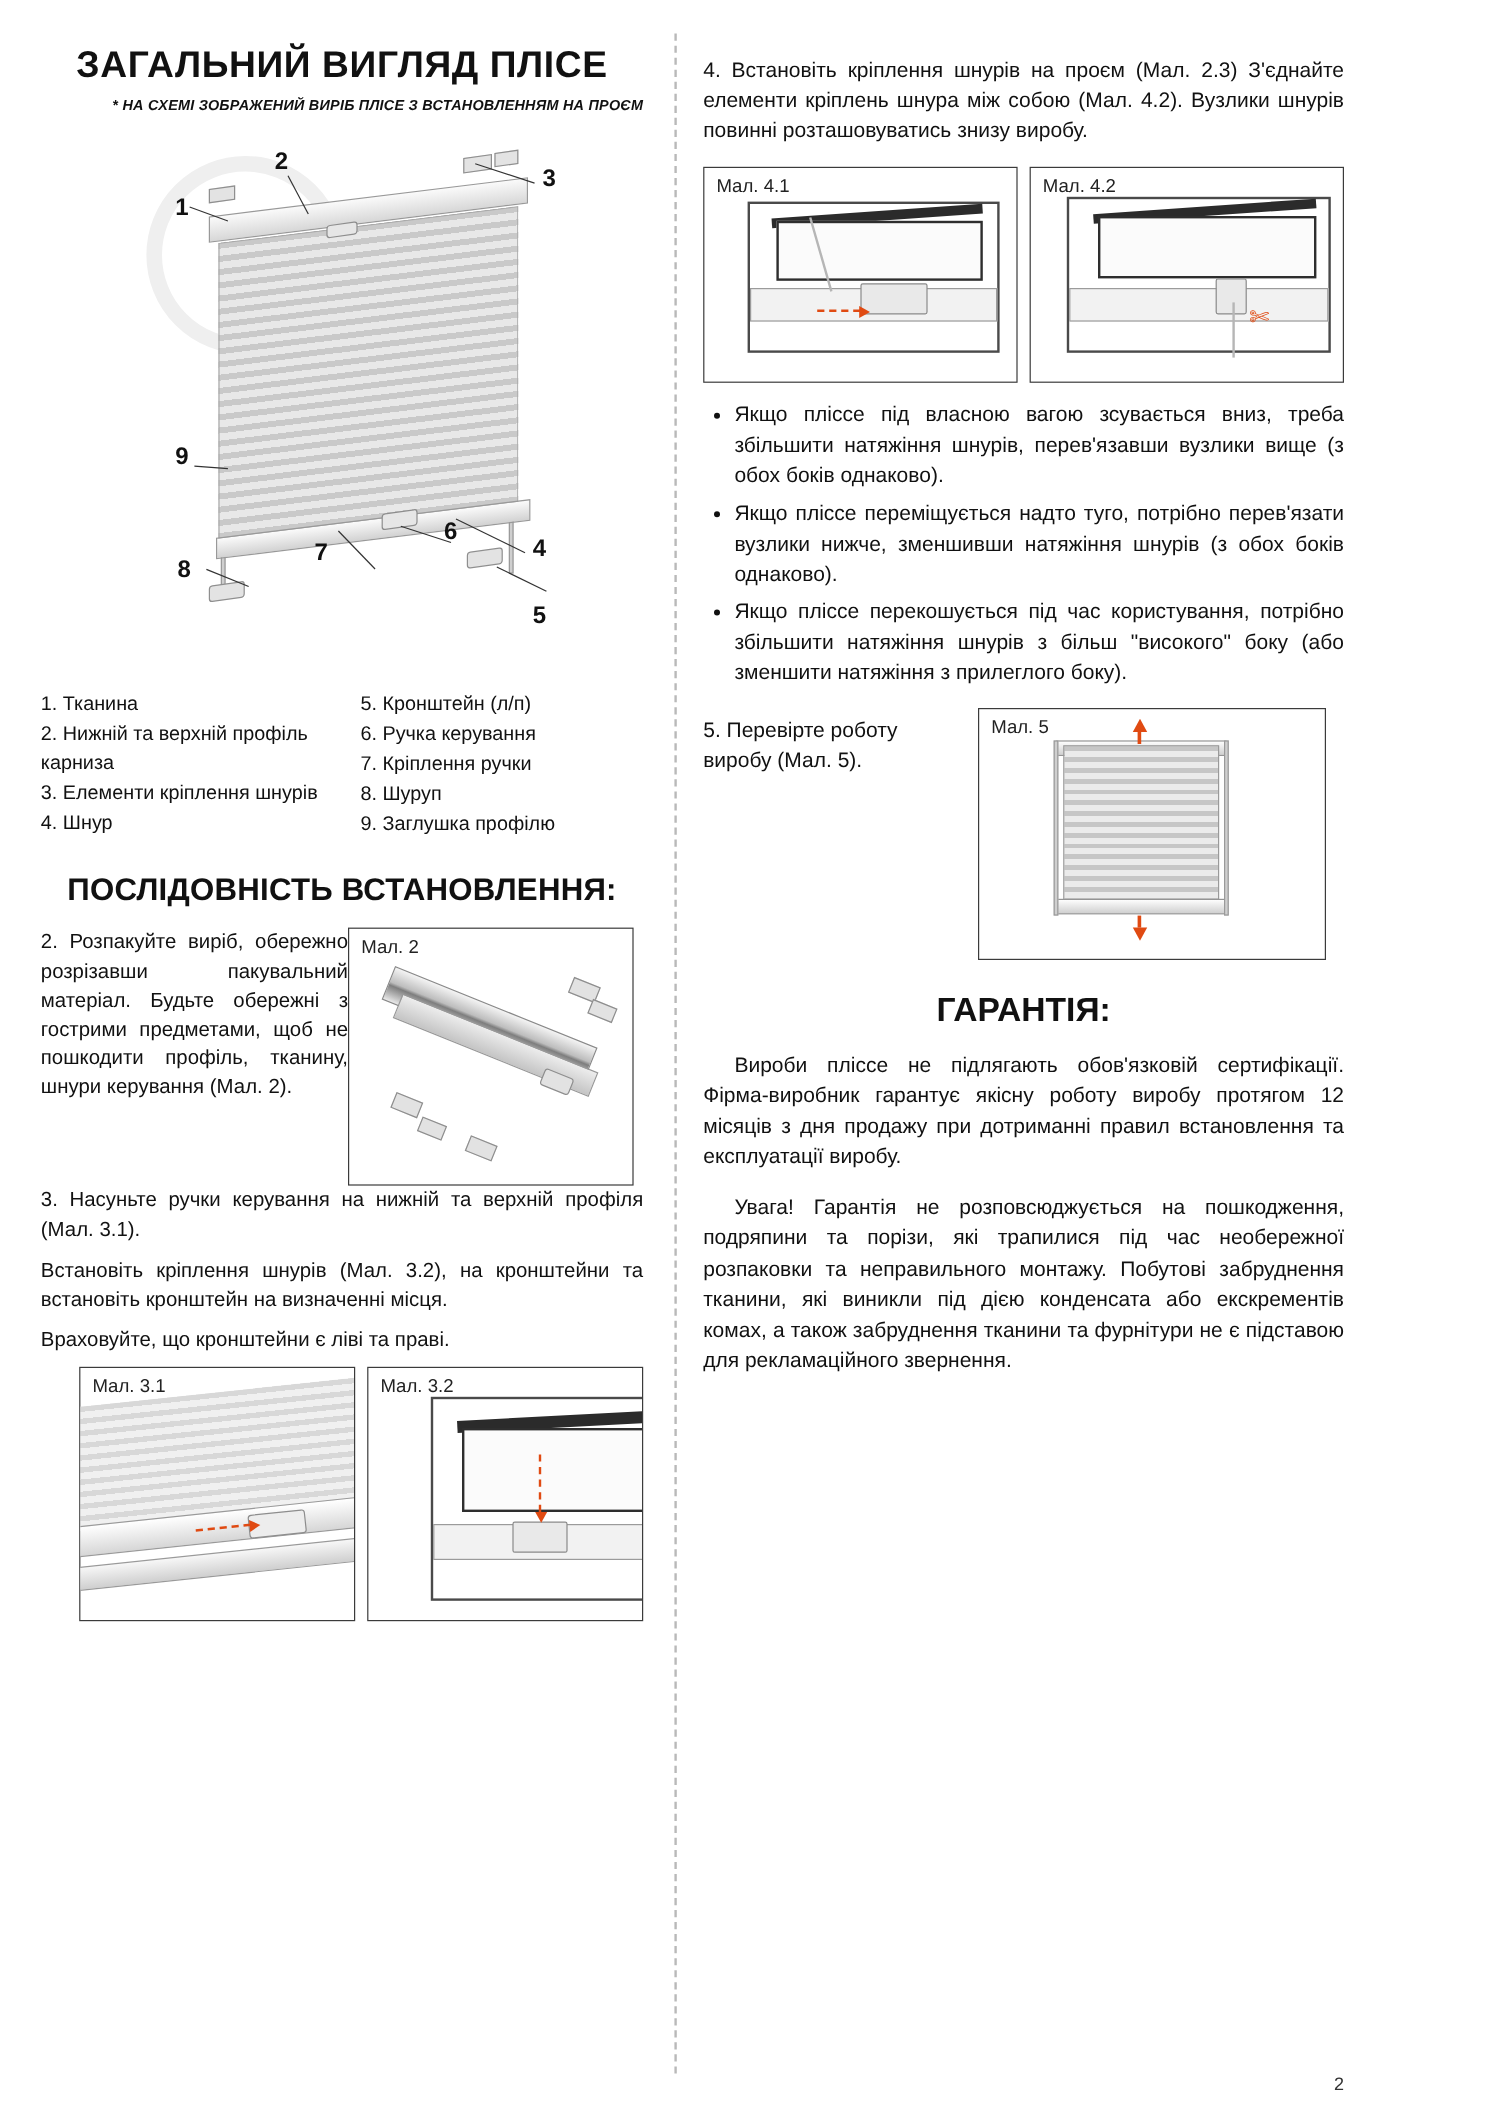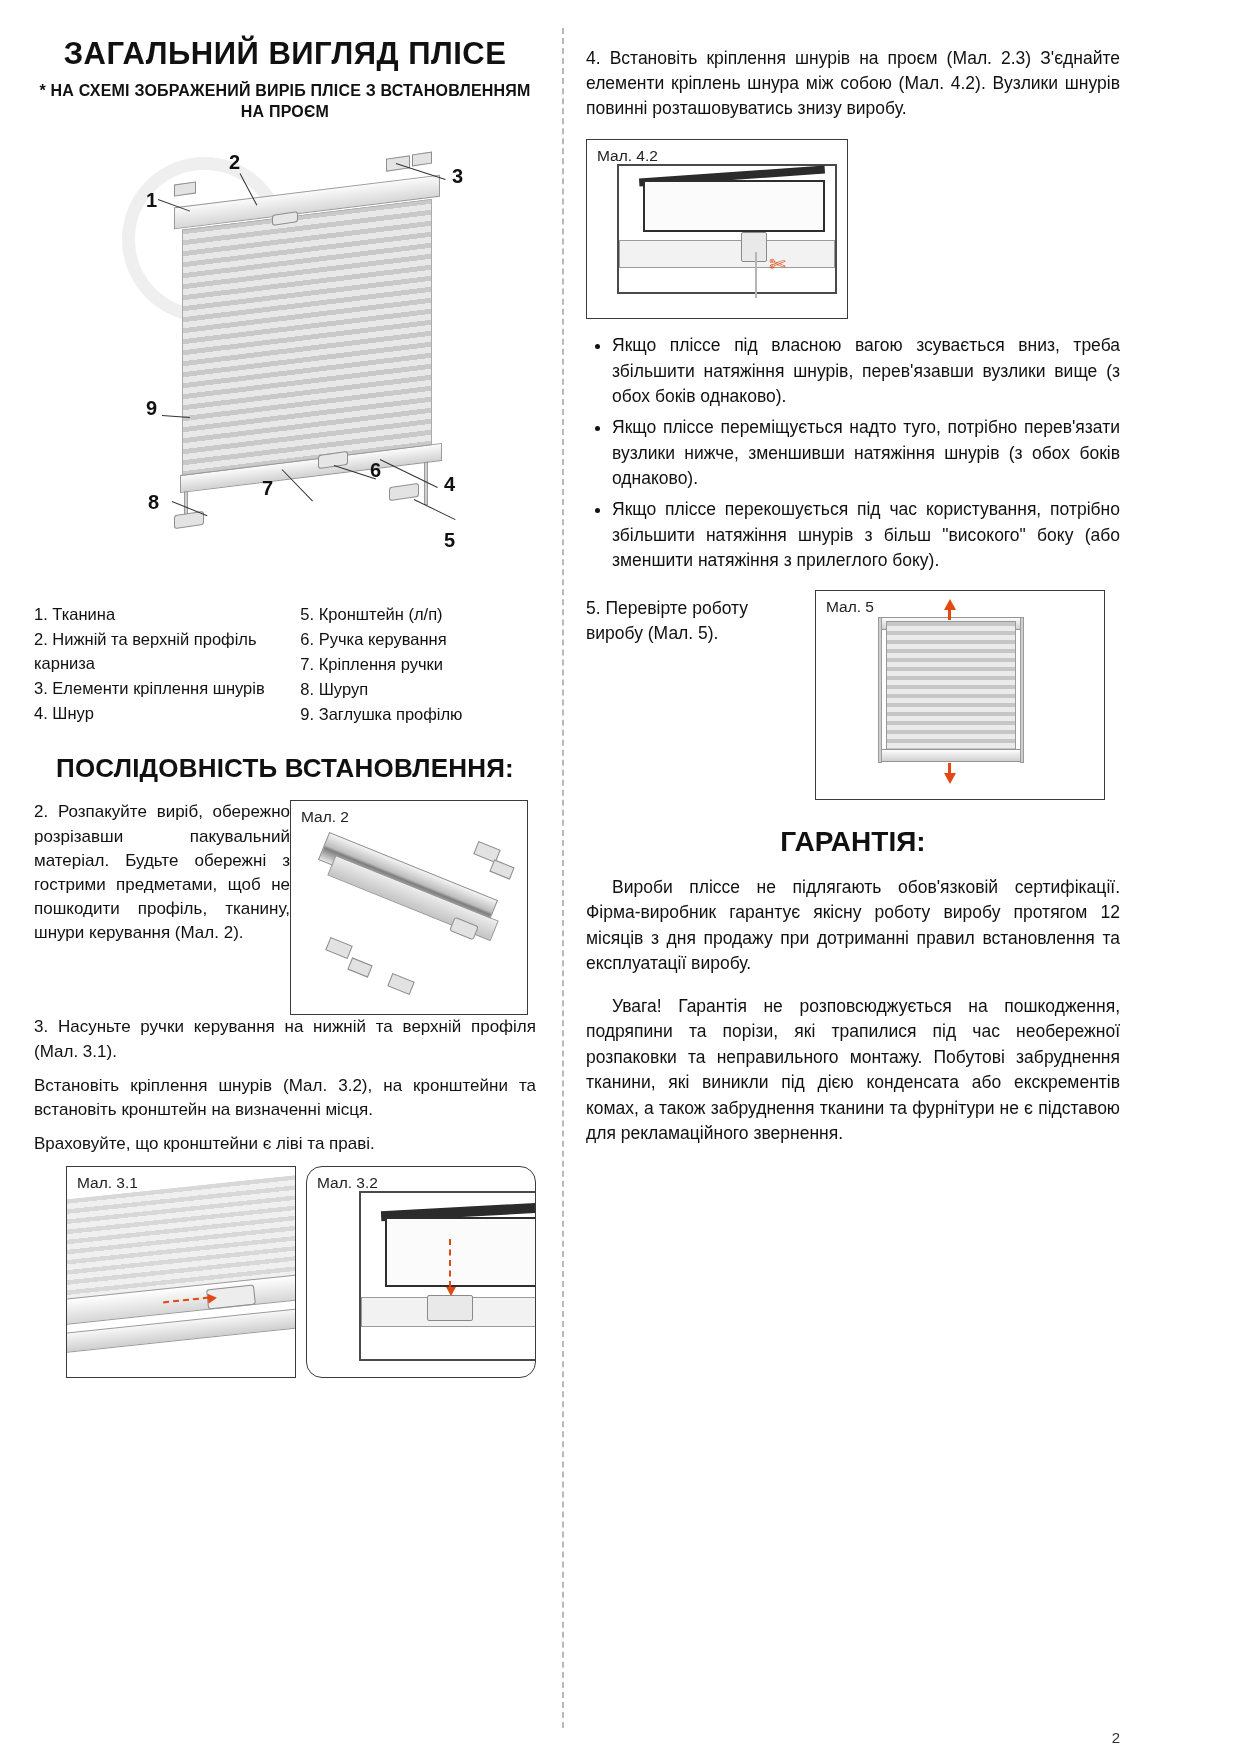--- a/index.html
+++ b/index.html
@@ -29,22 +29,22 @@
     margin: 0 22px 0 8px;
     height: 1700px;
   }
   .col-right { width: 545px; }
 
   h1.section-title {
     font-size: 31px; font-weight: bold; text-align: center;
     letter-spacing: 0.5px; margin: 8px 0 0 0; line-height: 1.15;
   }
   .subtitle {
-    text-align: center; font-size: 16px; font-weight: bold;
-    margin-top: 8px; line-height: 1.35; letter-spacing: .2px;
+    text-align: right; font-size: 12px; font-weight: bold;
+    margin-top: 8px; line-height: 1.35; letter-spacing: .2px; font-style: italic;
   }
 
   
   .diagram-main {
     position: relative;
     height: 470px;
     margin-top: 6px;
   }
   .watermark {
     position: absolute; left: 88px; top: 28px;
@@ -162,21 +162,21 @@
     border: 1px solid #999;
     transform: rotate(22deg);
   }
   .f2-part {
     position: absolute; background: #e2e2e2; border: 1px solid #8e8e8e;
   }
 
   
   .fig-row { display: flex; gap: 10px; margin-top: 10px; padding-left: 32px; }
   .fig31 { width: 252px; height: 212px; }
-  .fig32 { width: 252px; height: 212px; border-radius: 16px; }
+  .fig32 { width: 252px; height: 212px; }
   .f31-fabric {
     position: absolute; left: 0; top: 26px; width: 100%; height: 92px;
     background: repeating-linear-gradient(to bottom,#d8d8d8 0 4px,#f0f0f0 4px 9px);
     transform: rotate(-6deg) scale(1.12);
   }
   .f31-rail {
     position: absolute; left: -10px; top: 118px; width: 280px; height: 26px;
     background: linear-gradient(to bottom,#ffffff,#d6d6d6);
     border-top: 1px solid #9a9a9a; border-bottom: 1px solid #9a9a9a;
     transform: rotate(-6deg);
@@ -386,20 +386,30 @@
     </div>
   </div>
 
   <div class="divider"></div>
 
   <div class="col col-right">
 
     <p class="r-intro">4. Встановіть кріплення шнурів на проєм (Мал. 2.3) З'єднайте елементи кріплень шнура між собою (Мал. 4.2). Вузлики шнурів повинні розташовуватись знизу виробу.</p>
 
     <div class="fig-row-4">
+      <div class="fig fig41">
+        <span class="fig-label">Мал. 4.1</span>
+        <div class="win-outer" style="left:36px; top:28px; width:210px; height:126px;"></div>
+        <div class="win-dark" style="left:56px; top:36px; width:176px; height:8px; transform:rotate(-4deg);"></div>
+        <div class="win-glass" style="left:60px; top:44px; width:172px; height:50px;"></div>
+        <div class="win-sill" style="left:38px; top:100px; width:206px; height:28px;"></div>
+        <div class="mount-plate" style="left:130px; top:96px; width:56px; height:26px;"></div>
+        <div class="cord" style="left:96px; top:40px; height:64px; transform:rotate(-16deg);"></div>
+        <div class="arrow-dash" style="left:94px; top:118px; width:36px;"></div>
+      </div>
       <div class="fig fig42">
         <span class="fig-label">Мал. 4.2</span>
         <div class="win-outer" style="left:30px; top:24px; width:220px; height:130px;"></div>
         <div class="win-dark" style="left:52px; top:32px; width:186px; height:8px; transform:rotate(-4deg);"></div>
         <div class="win-glass" style="left:56px; top:40px; width:182px; height:52px;"></div>
         <div class="win-sill" style="left:32px; top:100px; width:216px; height:28px;"></div>
         <div class="mount-plate" style="left:154px; top:92px; width:26px; height:30px;"></div>
         <div class="cord" style="left:168px; top:112px; height:46px;"></div>
         <div class="scissors" style="left:182px; top:112px;">✄</div>
       </div>

